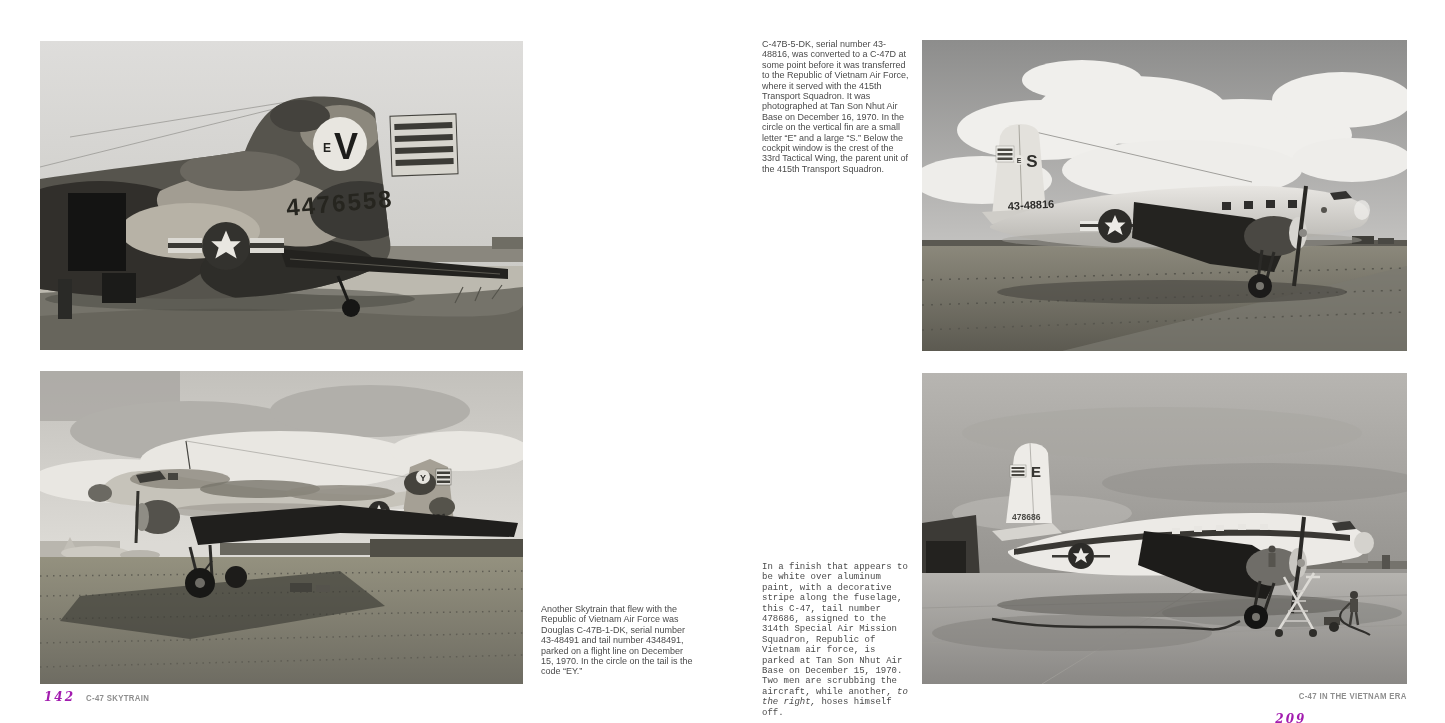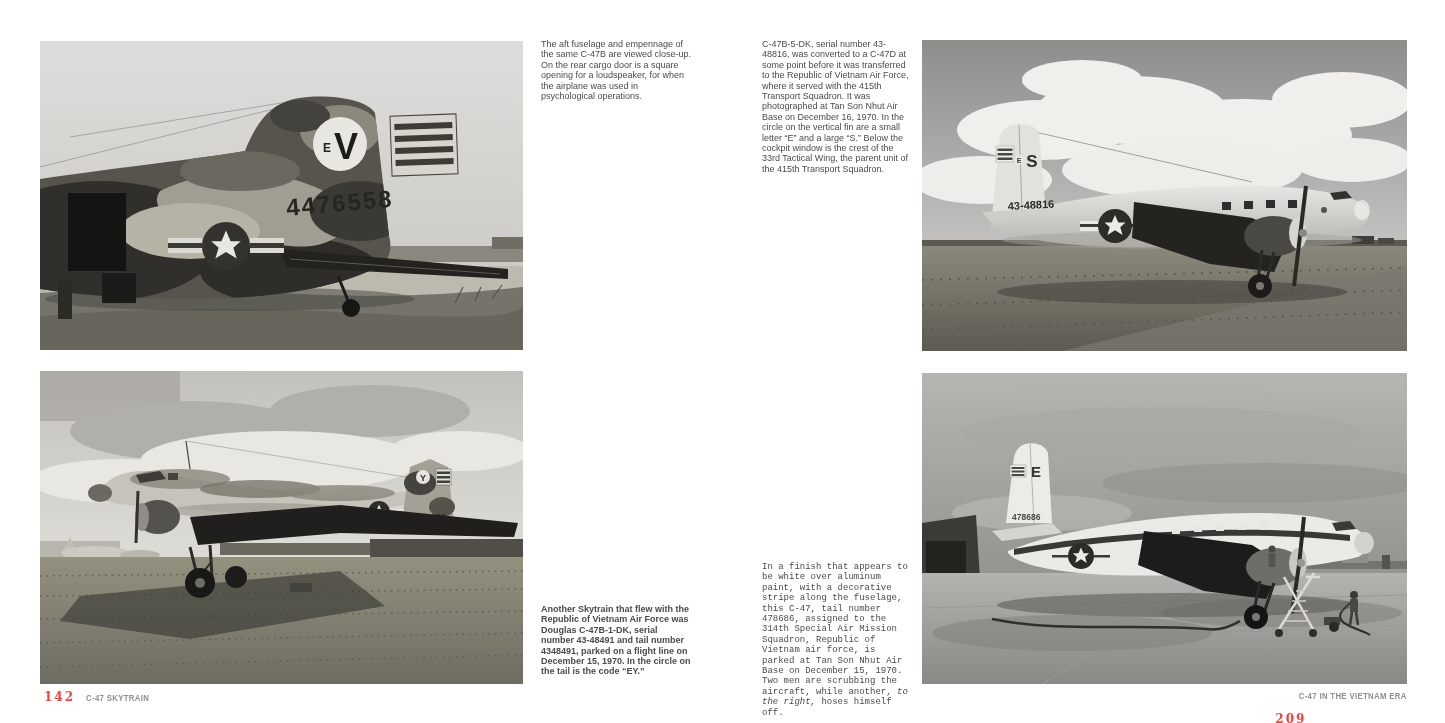--- a/index.html
+++ b/index.html
@@ -3,21 +3,21 @@
 <meta charset="utf-8">
 <style>
   html,body{margin:0;padding:0;background:#ffffff;}
   .spread{position:relative;width:1445px;height:723px;background:#ffffff;overflow:hidden;
           font-family:"Liberation Sans",sans-serif;}
   .photo{position:absolute;overflow:hidden;background:#9a9a9a;}
   .photo svg{display:block;width:100%;height:100%;}
   .caption{position:absolute;color:#4b4b4b;font-size:9px;line-height:10.4px;}
   .caption i{font-style:italic;}
   .footer{position:absolute;top:690px;display:flex;align-items:baseline;gap:11px;white-space:nowrap;}
-  .pnum{color:#ef4444;font-family:"DejaVu Serif",serif;font-weight:bold;font-size:12px;letter-spacing:2px;}
+  .pnum{color:#a21caf;font-family:"DejaVu Serif",serif;font-weight:bold;font-size:12px;letter-spacing:2px;font-style:italic;}
   .ftitle{display:inline-block;color:#8e8e8e;font-weight:bold;font-size:9.5px;letter-spacing:.4px;
           transform:scaleX(.82);transform-origin:left center;}
   .footer.right{right:38px;flex-direction:column;}
   .footer.right .ftitle{transform-origin:right center;}
   .footer.left{left:44px;}
   svg text{font-family:"Liberation Sans",sans-serif;}
 </style>
 </head>
 <body>
 
@@ -81,21 +81,20 @@
         <rect x="210" y="202" width="34" height="5" fill="#3a3934"></rect>
         <circle cx="186" cy="205" r="24" fill="#33322e"></circle>
         <use href="#star-a" transform="translate(186,205) scale(1.55)" fill="#e9e7e1"></use>
       </g>
       <line x1="298" y1="235" x2="309" y2="262" stroke="#1c1c1a" stroke-width="3"></line>
       <circle cx="311" cy="267" r="9" fill="#161615"></circle>
       <path d="M415,262 L423,246 M435,260 L441,246 M452,258 L462,244" stroke="#55544c" stroke-width="1.2" fill="none"></path>
     </svg>
   </figure>
 
-  <div class="caption" style="left:541px;top:39px;width:152px;">The aft fuselage and empennage of the same C-47B are viewed close-up. On the rear cargo door is a square opening for a loudspeaker, for when the airplane was used in psychological operations.</div>
 
   <div class="caption" style="left:762px;top:39px;width:148px;">C-47B-5-DK, serial number 43-48816, was converted to a C-47D at some point before it was transferred to the Republic of Vietnam Air Force, where it served with the 415th Transport Squadron. It was photographed at Tan Son Nhut Air Base on December 16, 1970. In the circle on the vertical fin are a small letter “E” and a large “S.” Below the cockpit window is the crest of the 33rd Tactical Wing, the parent unit of the 415th Transport Squadron.</div>
 
   <figure class="photo" style="left:922px;top:40px;width:485px;height:311px;margin:0;">
     <svg viewBox="0 0 485 311" preserveAspectRatio="none">
       <defs>
         <linearGradient id="sky2" x1="0" y1="0" x2="0" y2="1">
           <stop offset="0" stop-color="#8d8d8c"></stop>
             <stop offset="0.65" stop-color="#c2c1bf"></stop>
         </linearGradient>
@@ -257,21 +256,21 @@
         <line x1="158" y1="208" x2="172" y2="190" stroke="#2c2b28" stroke-width="2"></line>
         <circle cx="160" cy="212" r="15" fill="#181816"></circle>
         <circle cx="160" cy="212" r="5" fill="#6e6c66"></circle>
         <circle cx="196" cy="206" r="11" fill="#1d1c1a"></circle>
       </g>
       <rect x="250" y="212" width="22" height="9" fill="#43423c"></rect>
       <rect x="276" y="214" width="14" height="7" fill="#55534c"></rect>
     </svg>
   </figure>
 
-  <div class="caption" style="left:541px;top:604px;width:152px;font-weight:bold;">Another Skytrain that flew with the Republic of Vietnam Air Force was Douglas C-47B-1-DK, serial number 43-48491 and tail number 4348491, parked on a flight line on December 15, 1970. In the circle on the tail is the code “EY.”</div>
+  <div class="caption" style="left:541px;top:604px;width:152px;">Another Skytrain that flew with the Republic of Vietnam Air Force was Douglas C-47B-1-DK, serial number 43-48491 and tail number 4348491, parked on a flight line on December 15, 1970. In the circle on the tail is the code “EY.”</div>
 
   <div class="caption" style="left:762px;top:562px;width:150px;font-family:Liberation Mono, monospace;">
     <span>In a finish that appears to be white over aluminum paint, with a decorative stripe along the fuselage, this C-47, tail number 478686, assigned to the 314th Special Air Mission Squadron, Republic of Vietnam air force, is parked at Tan Son Nhut Air Base on December 15, 1970. Two men are scrubbing the aircraft, while another, </span><i>to the right,</i><span> hoses himself off.</span>
   </div>
 
   <figure class="photo" style="left:922px;top:373px;width:485px;height:311px;margin:0;">
     <svg viewBox="0 0 485 311" preserveAspectRatio="none">
       <defs>
         <linearGradient id="sky4" x1="0" y1="0" x2="0" y2="1">
           <stop offset="0" stop-color="#b7b5b1"></stop>

